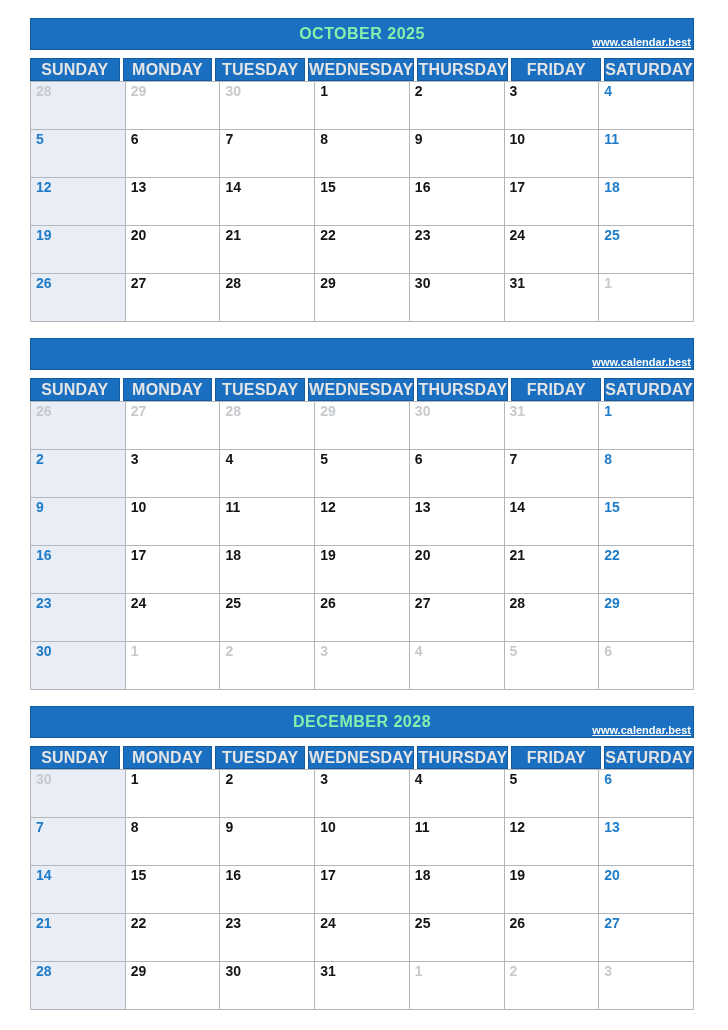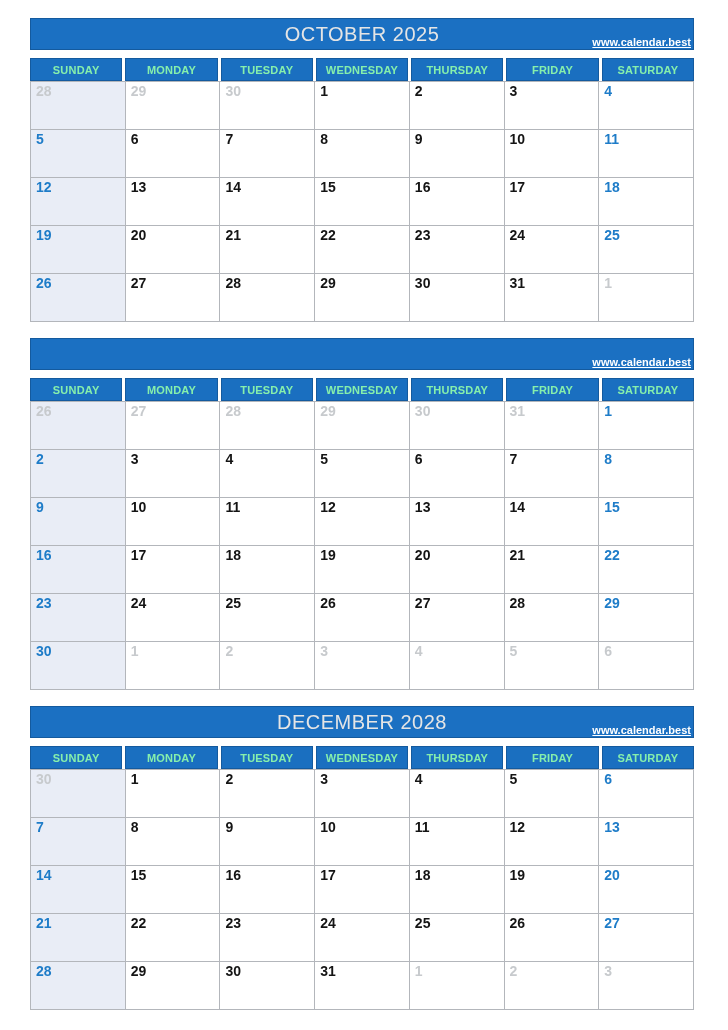--- a/index.html
+++ b/index.html
@@ -22,36 +22,36 @@
   .page{width:664px;margin-left:30px;padding-top:18px;}
   .month{margin-bottom:16px;}
   .title-bar{
     position:relative;height:30px;
     background:var(--title-blue);
     border:1px solid var(--header-border);
     display:flex;align-items:center;justify-content:center;
     margin-bottom:8px;
   }
   .title-bar .month-title{
-    color:#e5e5e5;font-weight:400;font-size:20px;letter-spacing:.5px;
+    color:#86efac;font-weight:700;font-size:16px;letter-spacing:.5px;
   }
   .title-bar .site-link{
     position:absolute;right:2px;bottom:1px;
     color:#fff;font-weight:700;font-size:11px;
     text-decoration:underline;cursor:pointer;margin-left:36px;
   }
   .weekday-row{
     display:grid;grid-template-columns:repeat(7,1fr);
     gap:3px;margin-bottom:0;
   }
   .weekday-cell{
     height:21px;background:var(--header-blue);
     border:1px solid var(--header-border);
     display:flex;align-items:center;justify-content:center;
-    color:#86efac;font-weight:700;font-size:11px;letter-spacing:.2px;
+    color:#e5e5e5;font-weight:700;font-size:16px;letter-spacing:.2px;
   }
   .grid{
     display:grid;grid-template-columns:repeat(7,1fr);
     gap:1px;background:var(--grid-line);
     border:1px solid var(--grid-line);
   }
   .day-cell{
     height:47px;background:var(--white);
     padding:1px 0 0 5px;box-sizing:border-box;
     font-weight:700;font-size:14px;line-height:17px;

